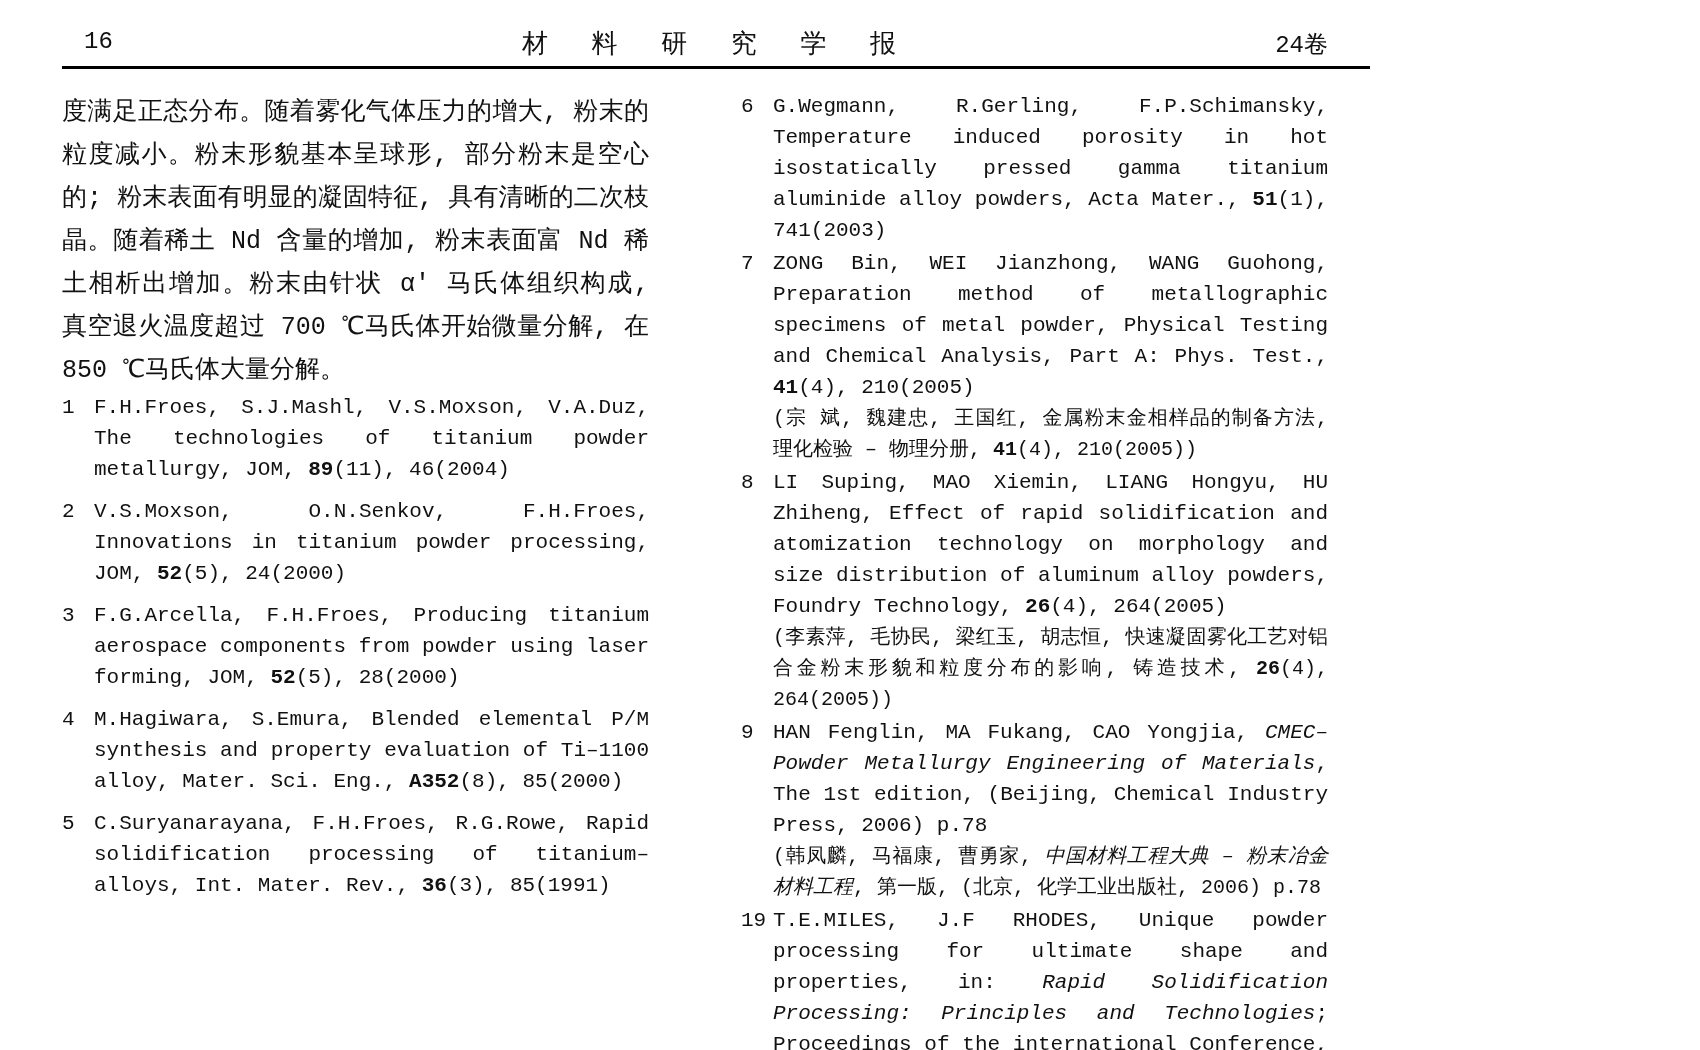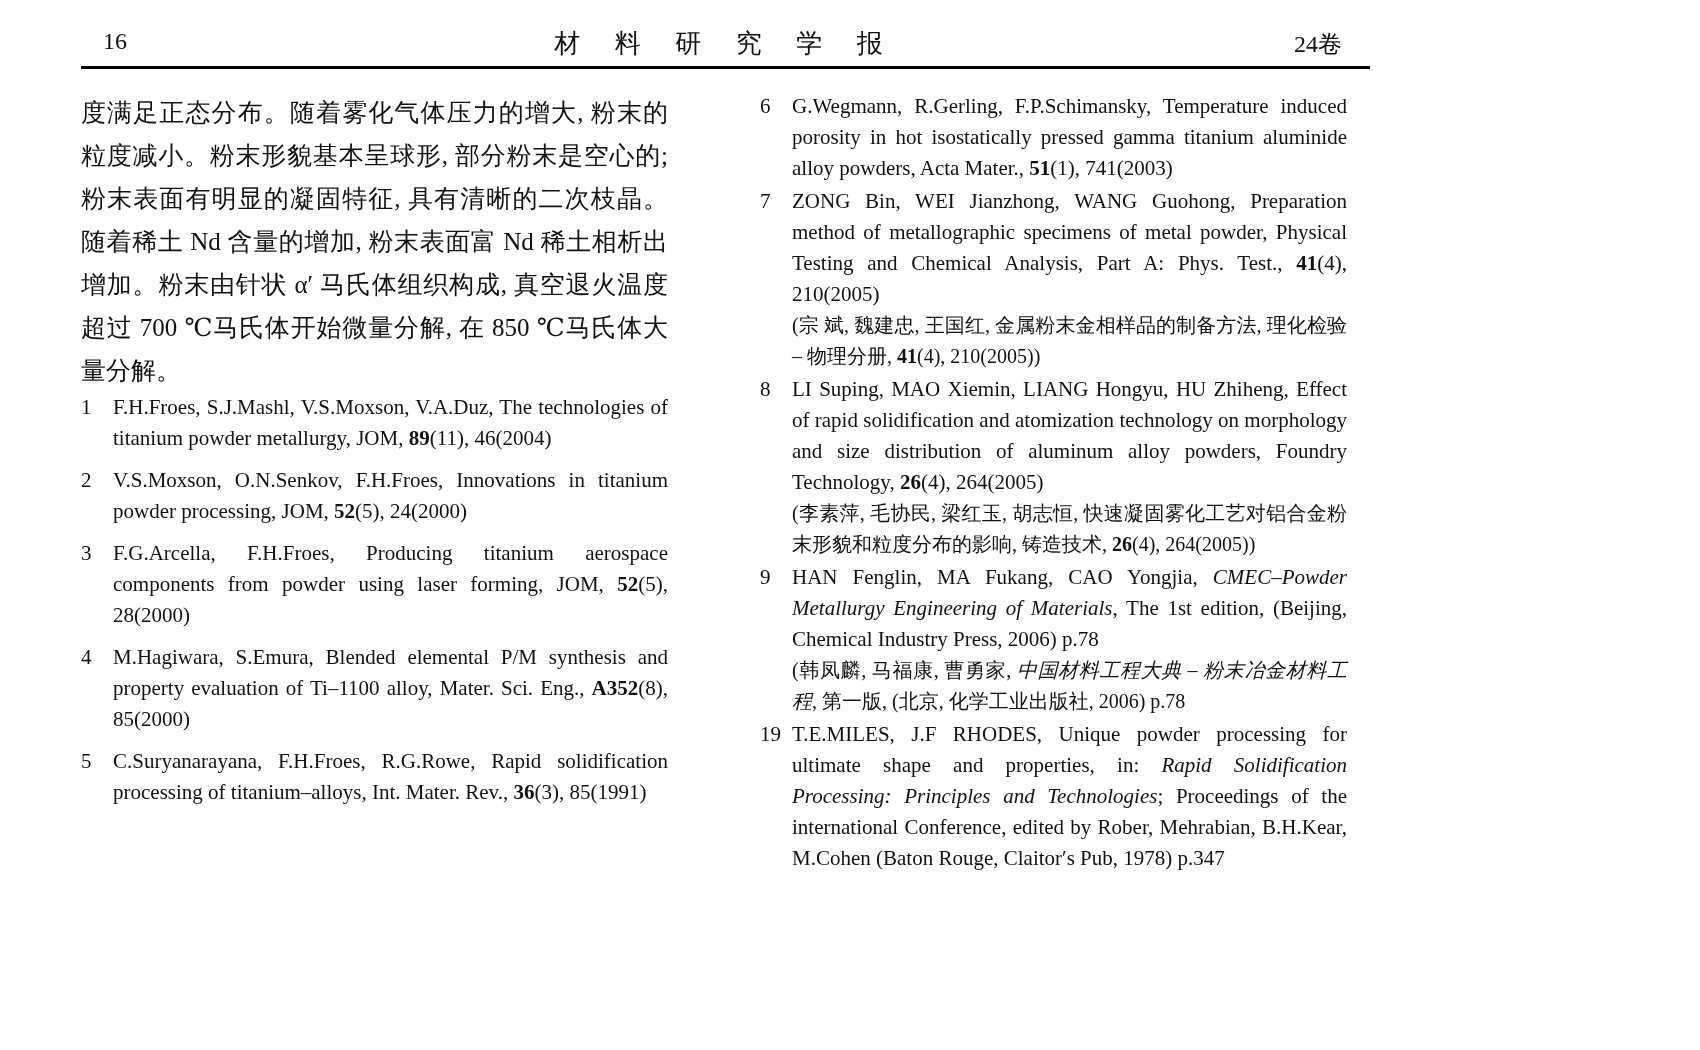--- a/index.html
+++ b/index.html
@@ -7,23 +7,24 @@
   body {
     width: 1700px;
     height: 1050px;
     font-family: "Liberation Serif", "DejaVu Serif", serif;
     color: #111111;
     overflow: hidden;
   }
   .page {
     width: 1700px;
     height: 1050px;
-    padding: 26px 330px 0 81px;
+    padding: 26px 330px 0 62px;
     position: relative;
     background: #ffffff;
+    font-family: Liberation Mono, monospace;
   }
   .header {
     position: relative;
     height: 36px;
     font-size: 24px;
   }
   .pagenum {
     position: absolute;
     left: 22px;
     top: 2px;
@@ -32,21 +33,21 @@
     position: absolute;
     left: 0;
     right: 0;
     top: 0;
     text-align: center;
     font-size: 26px;
     letter-spacing: 14px;
   }
   .volume {
     position: absolute;
-    right: 28px;
+    right: 42px;
     top: 2px;
   }
   .rule {
     height: 3px;
     background: #000000;
     margin-top: 4px;
   }
   .columns {
     display: flex;
     gap: 92px;

